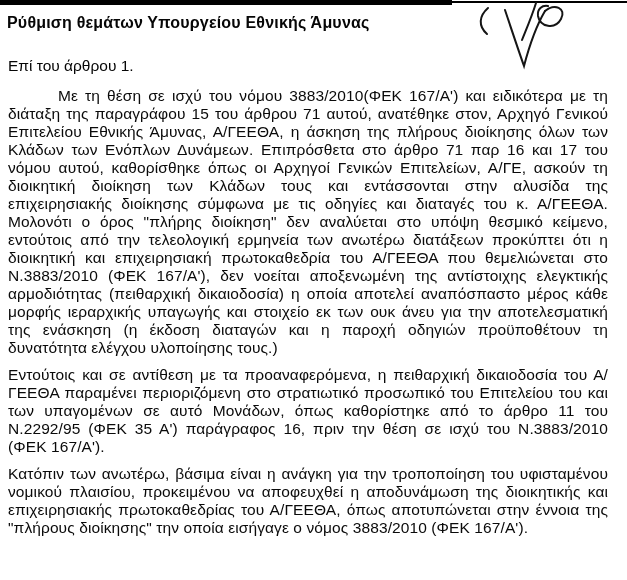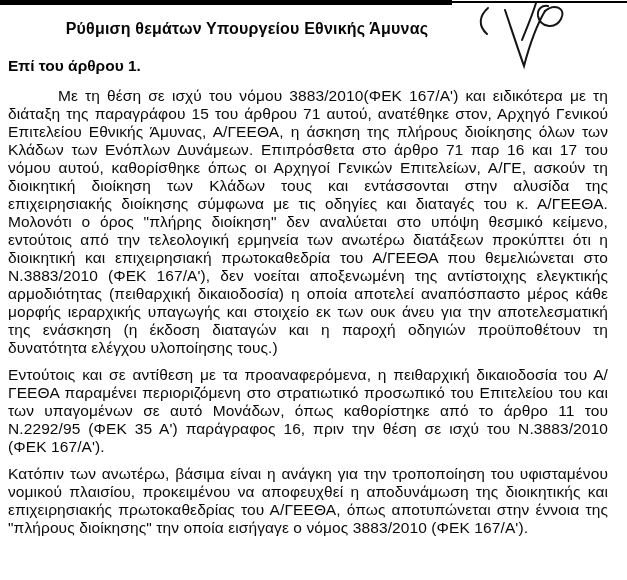--- a/index.html
+++ b/index.html
@@ -22,33 +22,33 @@
   .top-rule-thick {
     position:absolute; top:0; left:0;
     width:452px; height:5px; background:#000;
   }
   .signature {
     position:absolute; left:472px; top:2px;
     width:104px; height:80px;
   }
   .title {
     position:absolute; top:7px; left:0;
-    width:468px; margin:13px;
+    width:468px; margin:7px;
     font-size:16px; font-weight:bold;
-    text-align:center;
+    text-align:left;
     letter-spacing:0.2px;
     color:#060606;
   }
   .content {
     position:absolute; top:57px; left:8px;
     width:600px;
   }
   .heading {
     margin:0 0 12px 0;
-    font-size:15.5px; font-weight:bold;
+    font-size:15.5px; font-weight:normal;
     color:#060606;
   }
   .para {
     margin:4px 0 9px 0;
     font-size:15.5px;
     line-height:18px;
     text-align:justify;
     letter-spacing:0.1px;
     color:#0a0a0a;
   }

